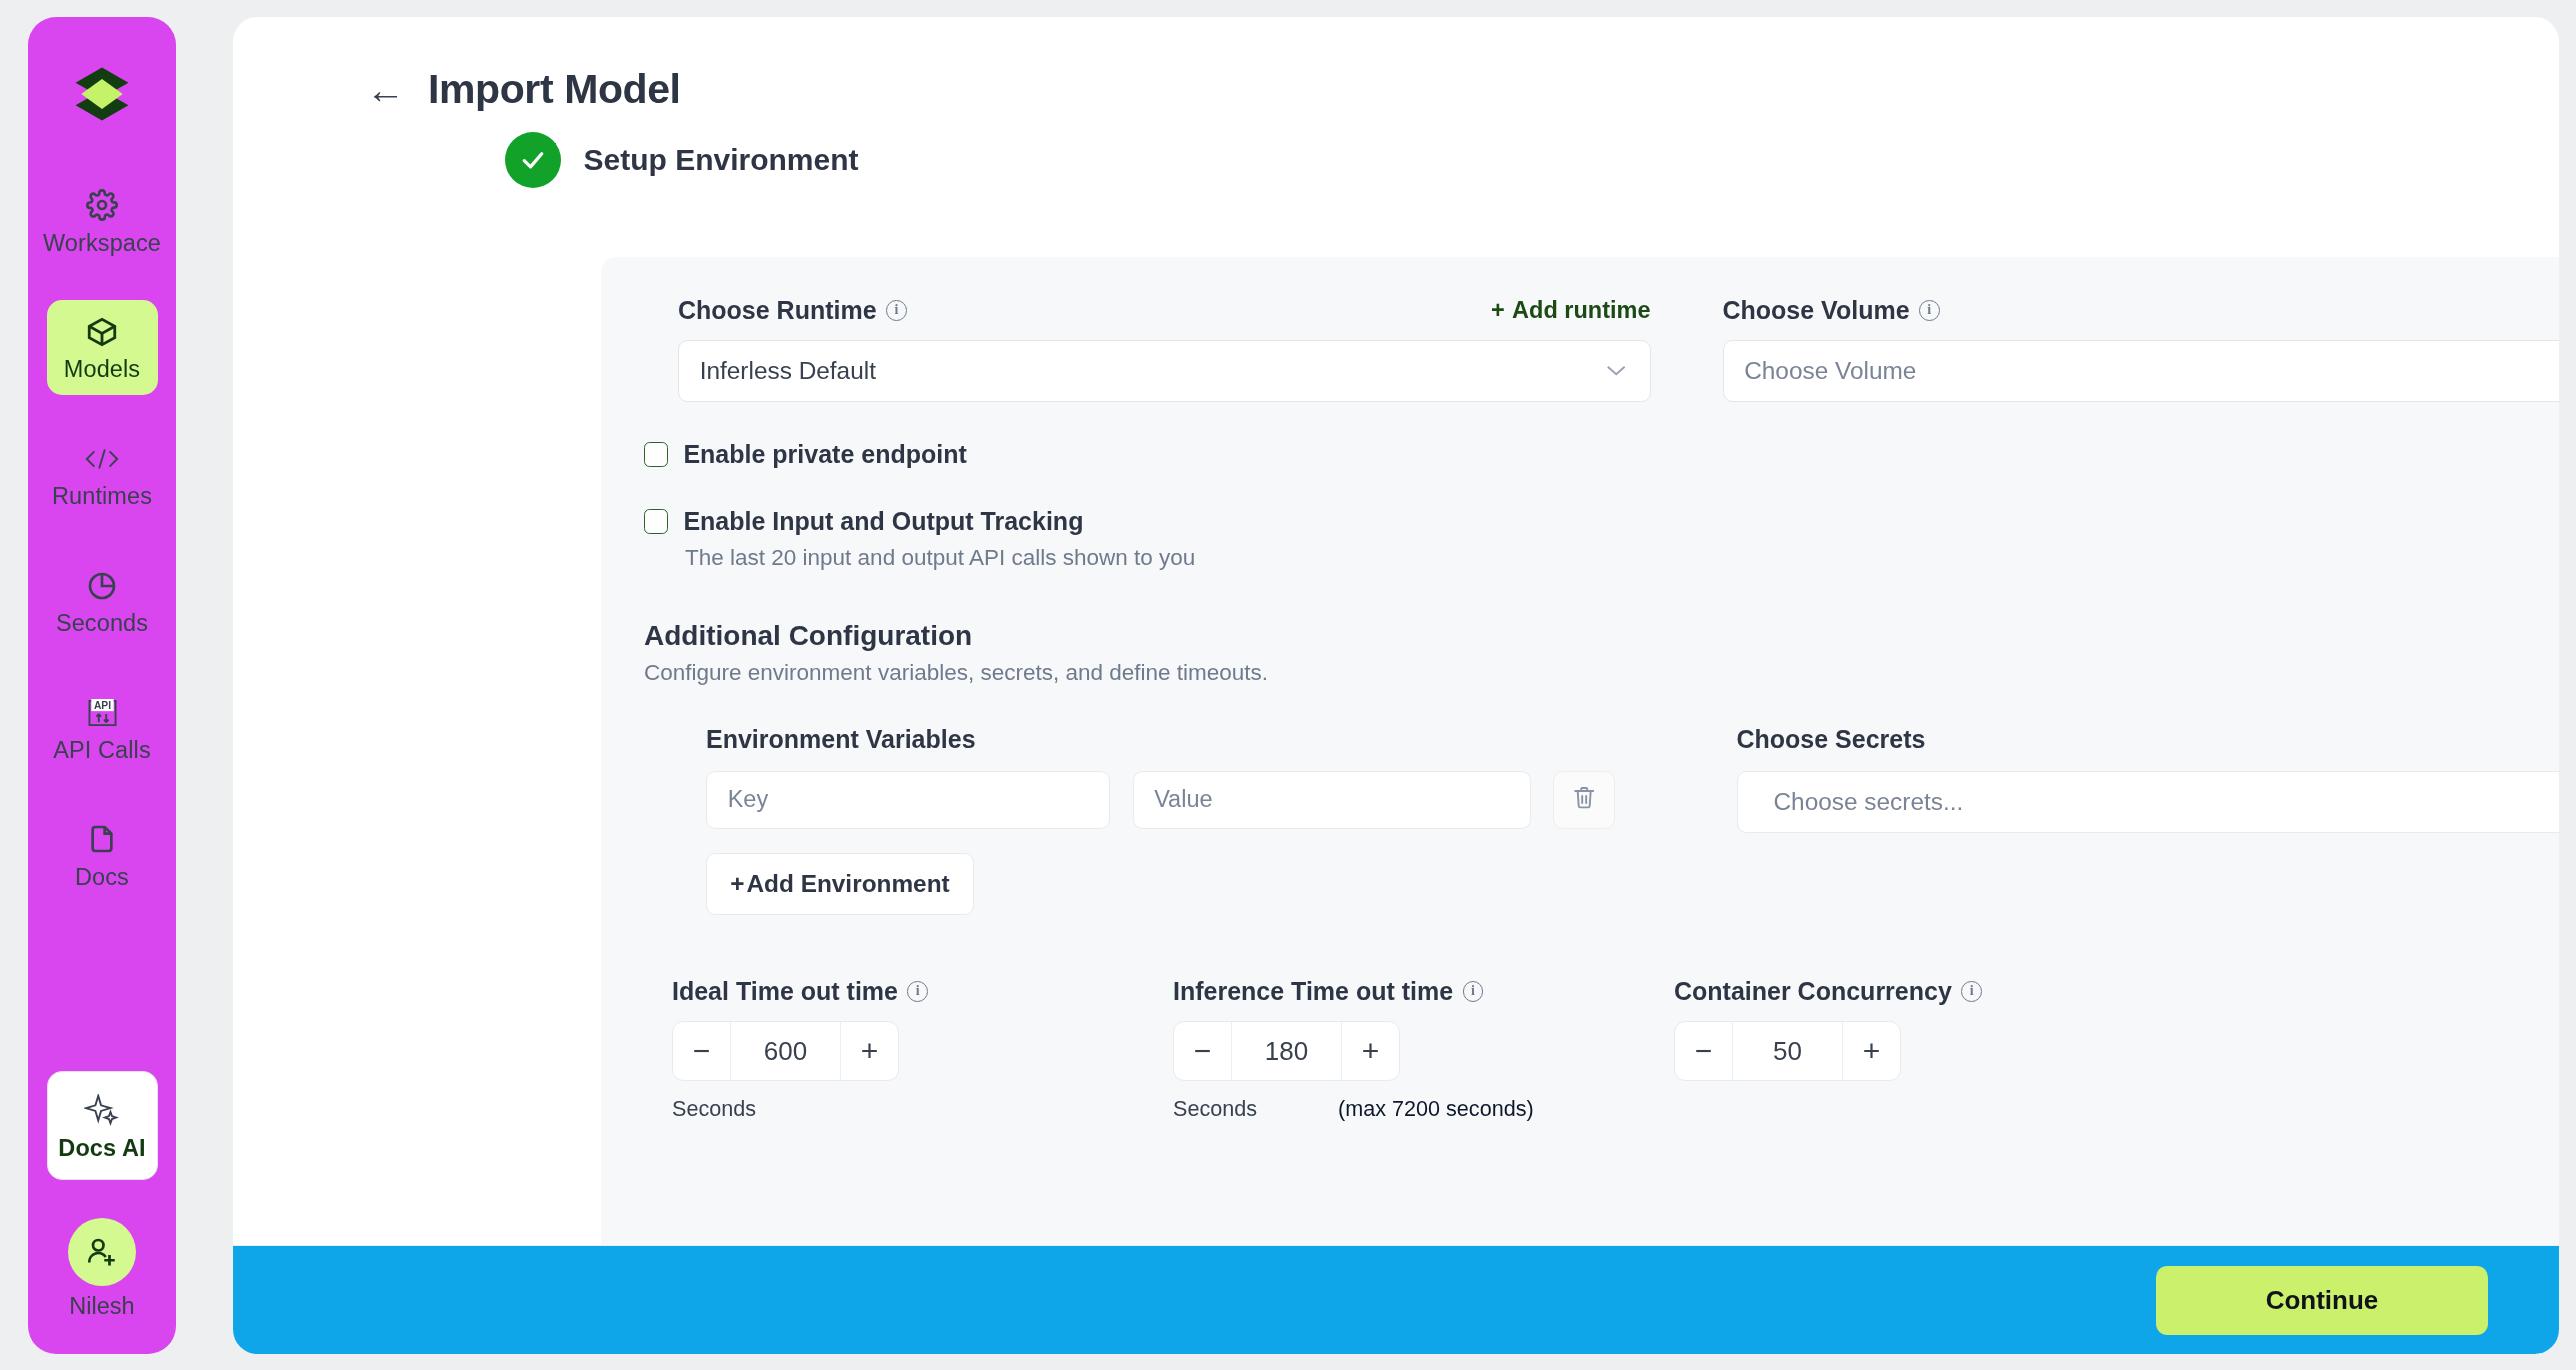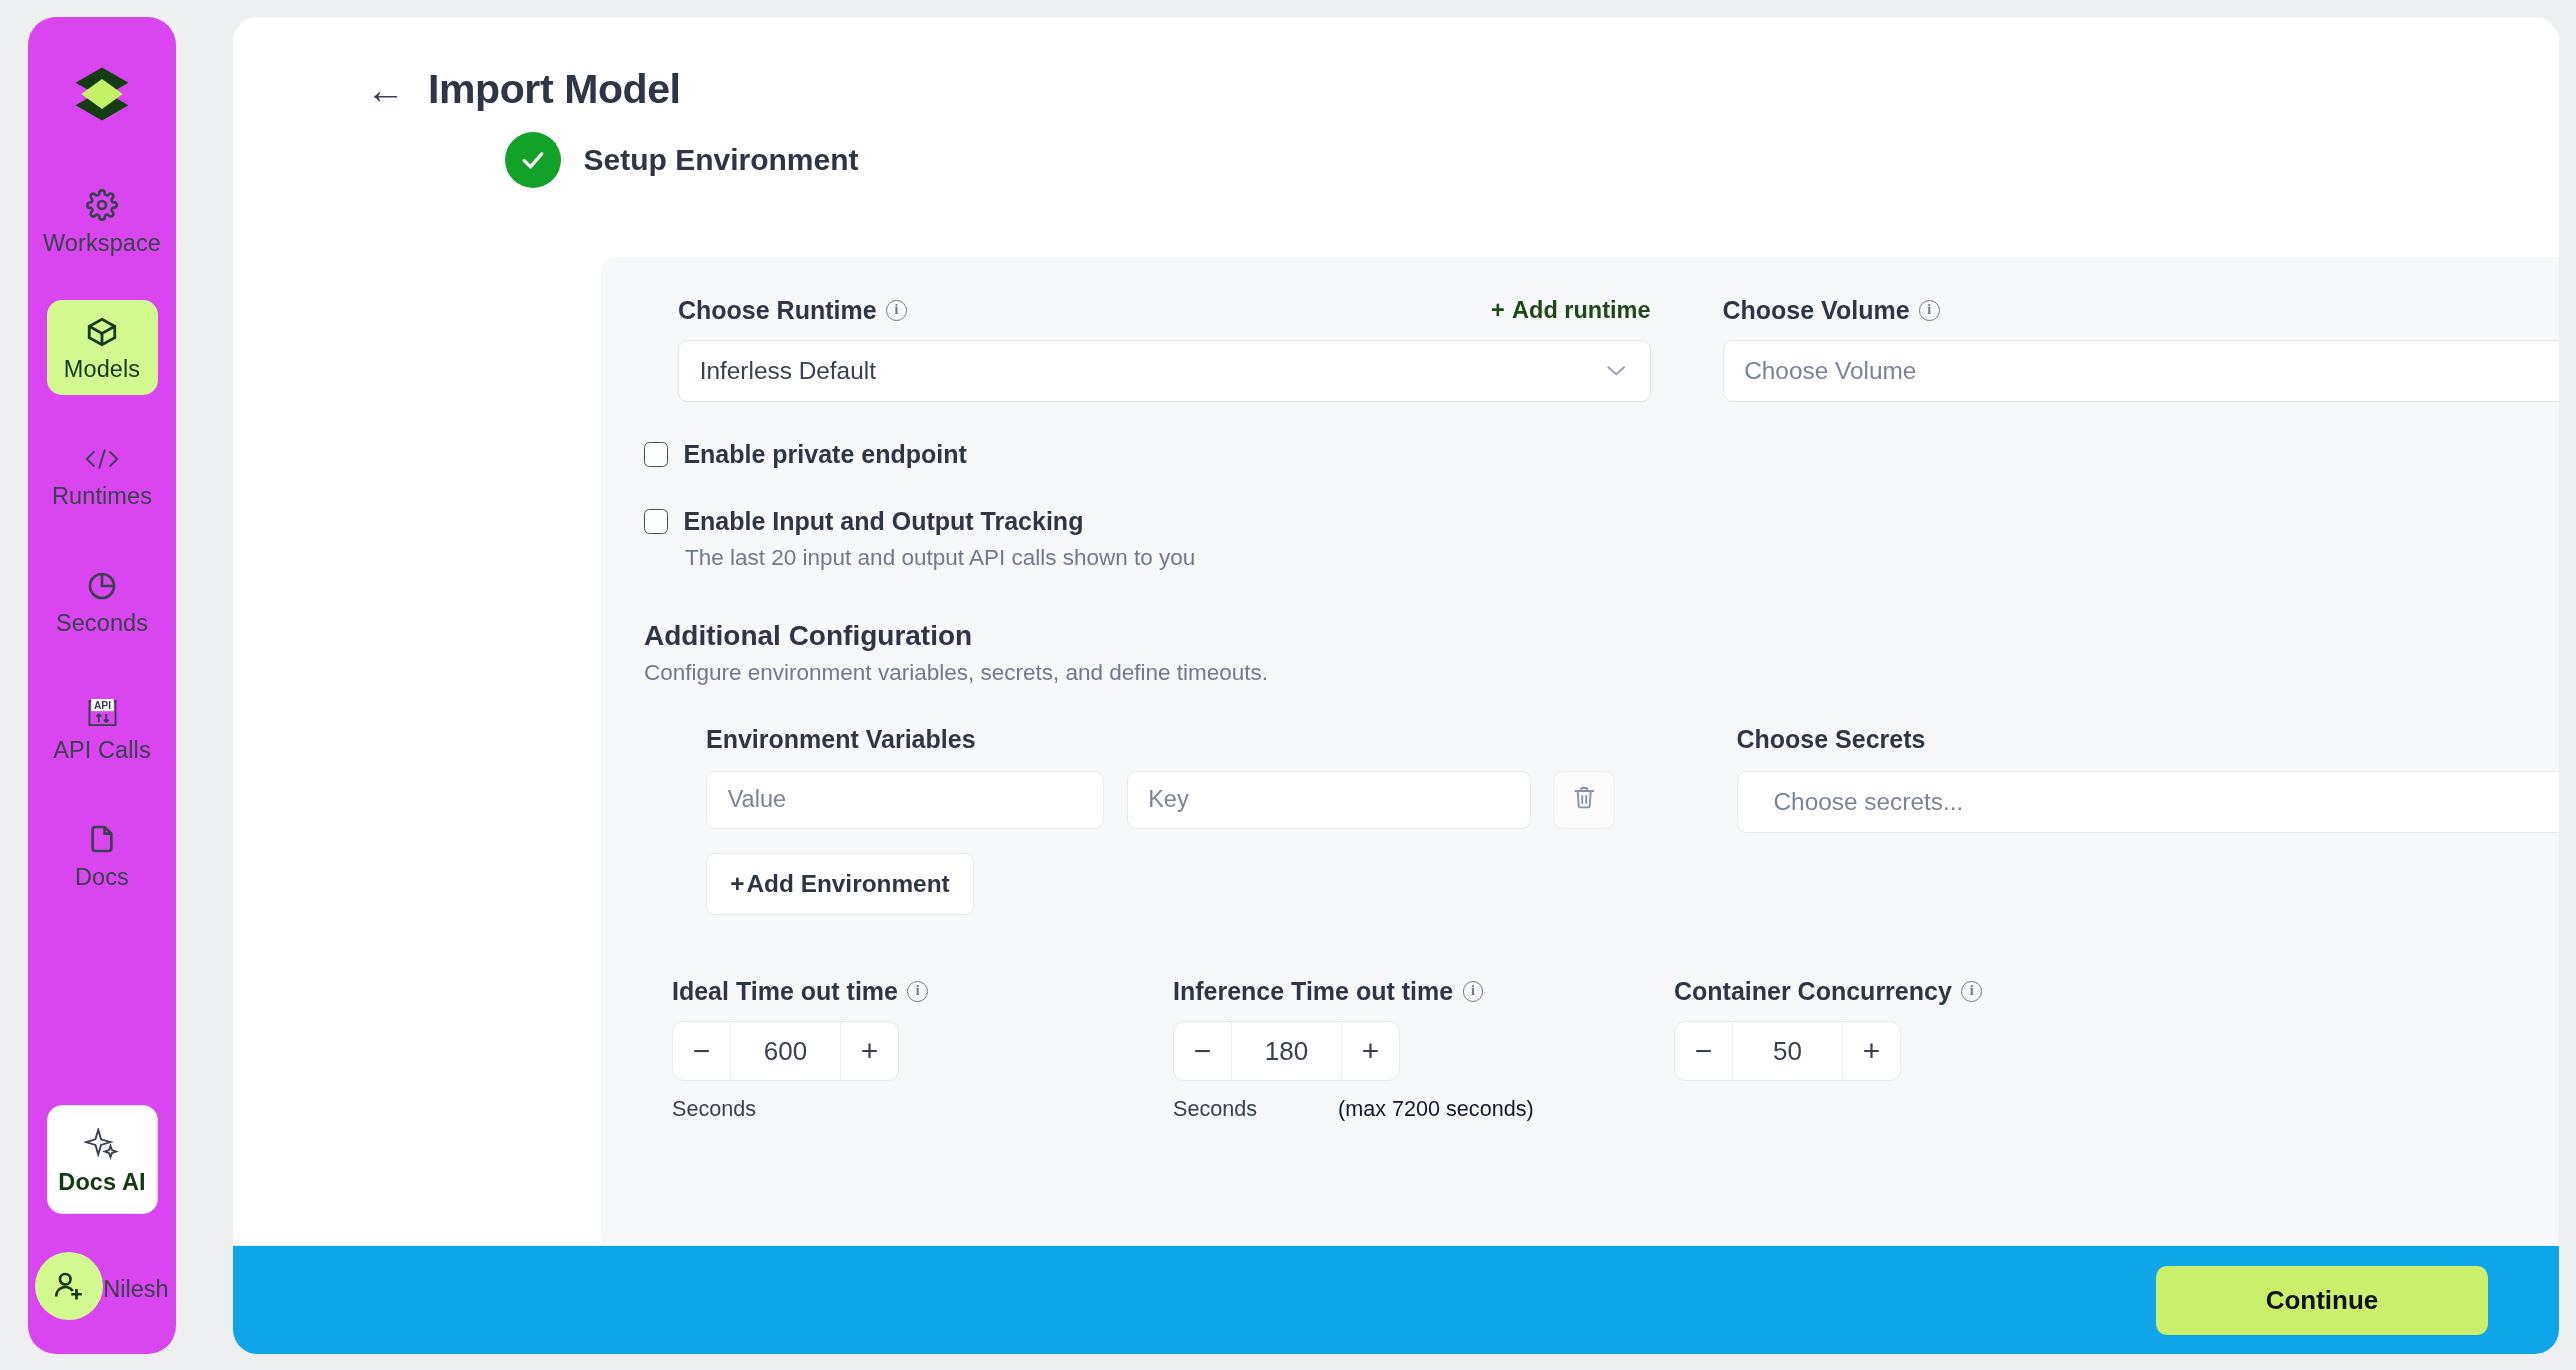--- a/index.html
+++ b/index.html
@@ -33,21 +33,21 @@
   .nav-item.active { background: #d4f991; }
   .nav-item.active .nav-label { color: #143a12; font-weight: 500; }
   .nav-item.active svg { stroke: #143a12; }
   .nav-item svg { stroke: #39404e; fill: none; stroke-width: 2; }
   .nav-spacer { flex: 1; }
   .nav-item.boxed {
     border: 1.4px solid #e3e5e9; background: #fff;
     padding: 19px 0 17px; margin-bottom: 38px;
   }
   .nav-item.boxed .nav-label { color: #143a12; font-weight: 700; font-size: 23.5px; }
-  .avatar-wrap { display:flex; flex-direction:row; align-items:center; margin-bottom: 34px; }
+  .avatar-wrap { display:flex; flex-direction:column; align-items:center; margin-bottom: 34px; }
   .avatar {
     width: 68px; height: 68px; border-radius: 50%;
     background: #d4f991; display:flex; align-items:center; justify-content:center;
   }
   .avatar-name { font-size: 23.5px; color: #39404e; margin-top: 7.5px; }
 
   
   #main-card {
     position: absolute; left: 233px; top: 17px;
     width: 2326px; height: 1337px;
@@ -332,22 +332,22 @@
         <div class="addcfg-title">Additional Configuration</div>
         <div class="addcfg-sub">Configure environment variables, secrets, and define timeouts.</div>
       </div>
 
     </div>
 
     <div class="cols2 sub">
       <div class="col">
         <div class="sub-label">Environment Variables</div>
         <div class="env-row">
+          <div class="inp inp-key">Key</div>
           <div class="inp inp-val">Value</div>
-          <div class="inp inp-key">Key</div>
           <div class="trash-btn">
             <span>
               <svg width="24.4" height="26" viewBox="0 0 24 26" fill="none" stroke="#8a93a3" stroke-width="1.9" stroke-linecap="round">
                   <path d="M3 6 H21"></path>
                   <path d="M9 6 V4 a1 1 0 0 1 1-1 h4 a1 1 0 0 1 1 1 v2"></path>
                   <path d="M5.5 6 l1 15 a1.5 1.5 0 0 0 1.5 1.4 h8 a1.5 1.5 0 0 0 1.5-1.4 l1-15"></path>
                   <path d="M10 11 v7 M14 11 v7"></path>
                 </svg>
             </span>
           </div>

